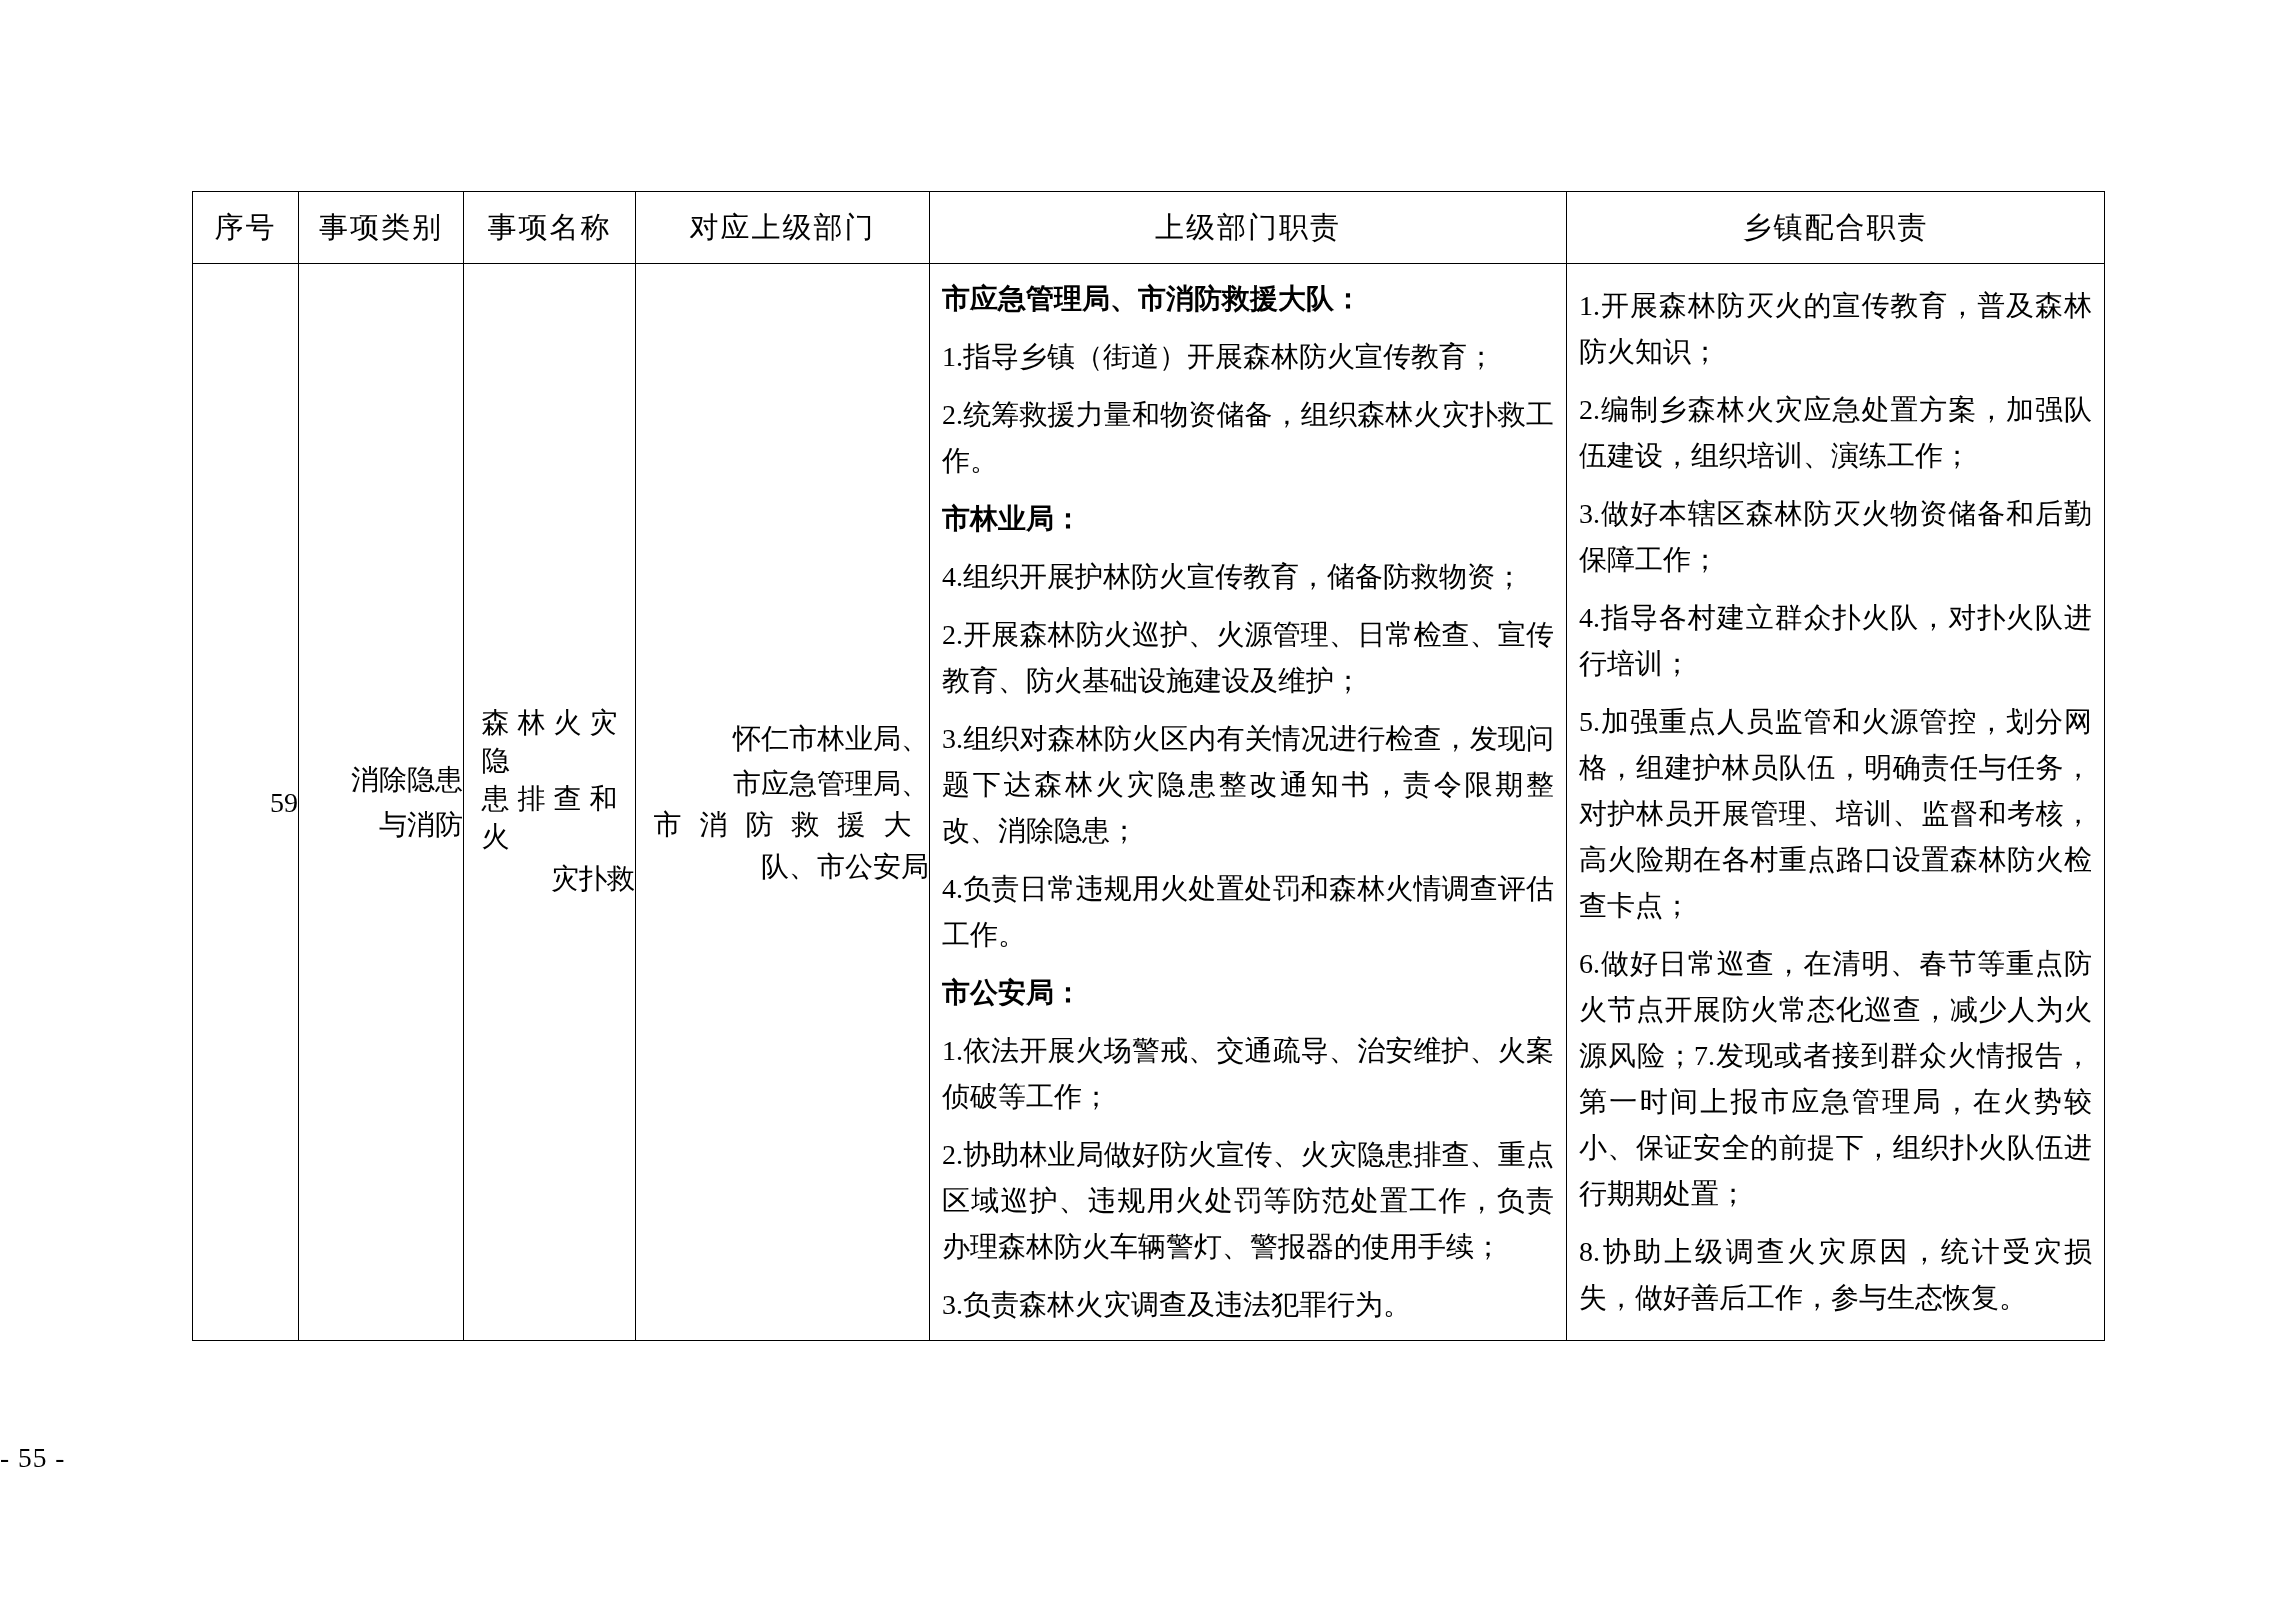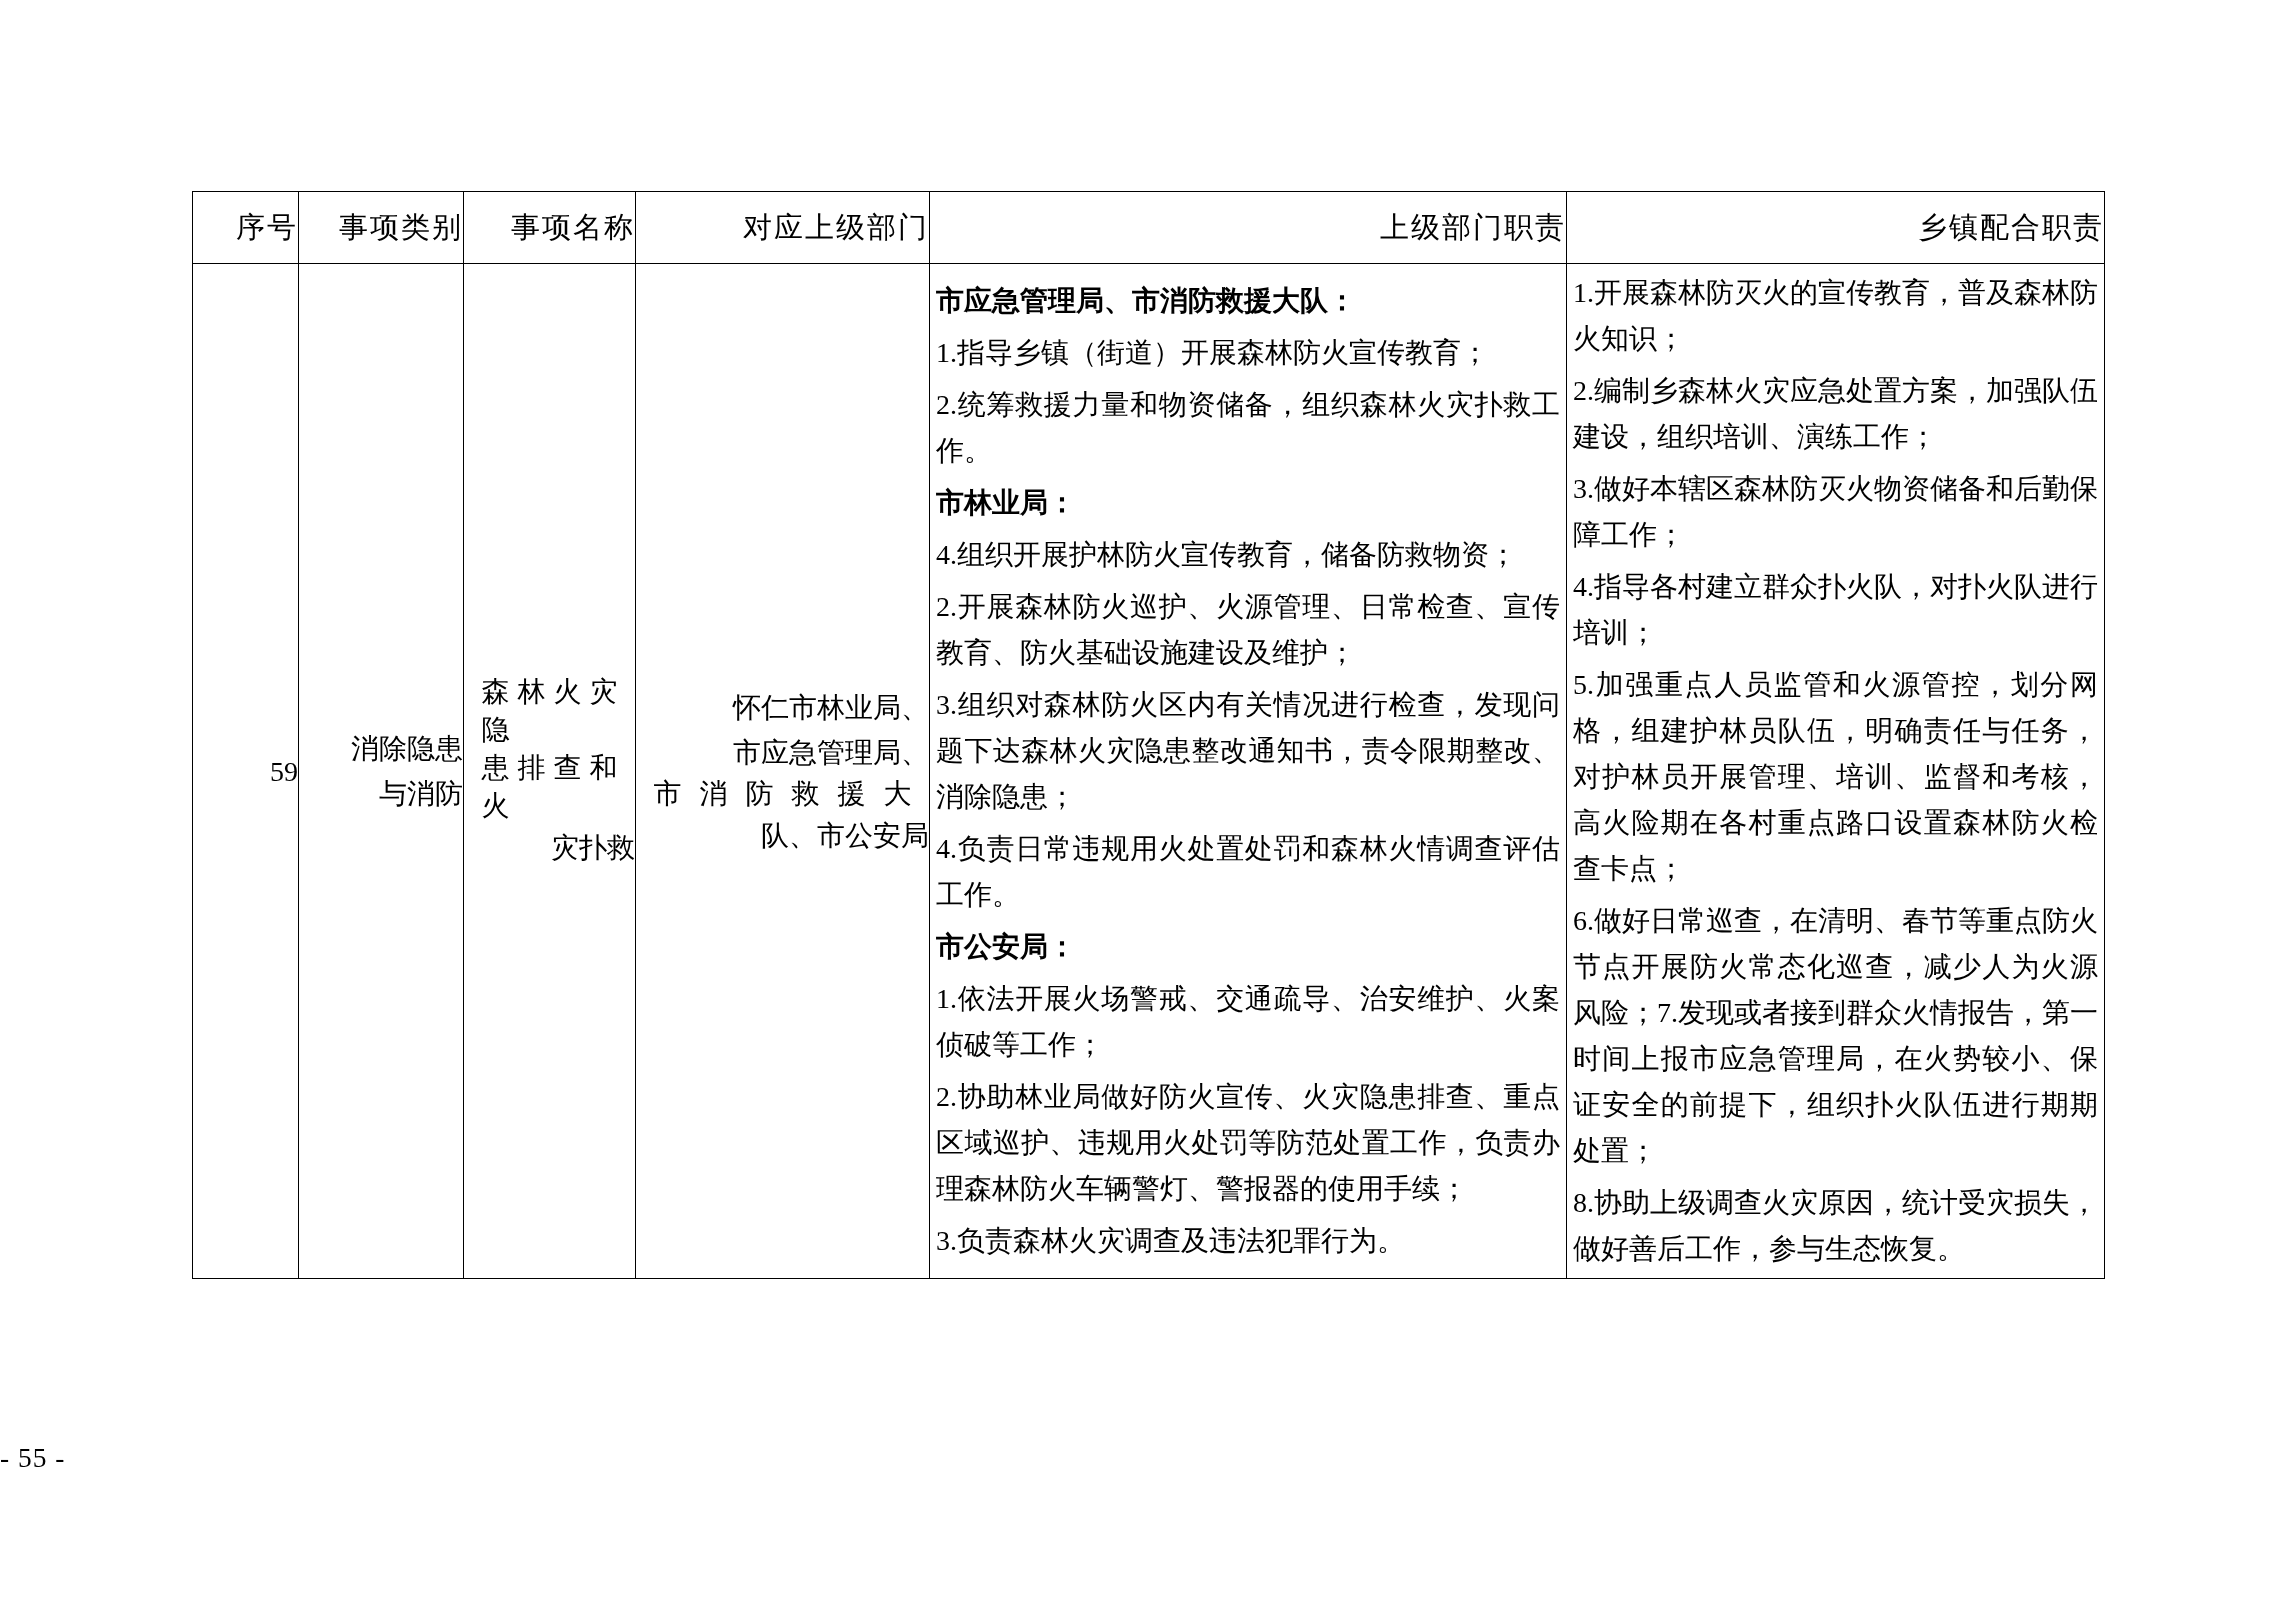--- a/index.html
+++ b/index.html
@@ -38,21 +38,21 @@
   
   col.c-seq     { width: 106px; }
   col.c-cat     { width: 165px; }
   col.c-name    { width: 172px; }
   col.c-dept    { width: 294px; }
   col.c-duty    { width: 637px; }
   col.c-town    { width: 538px; }
 
   thead td {
     height: 71px;
-    text-align: right;
+    text-align: center;
     font-size: 29px;
     letter-spacing: 2px;
   }
   .cell-center {
     text-align: right;
     font-size: 28px;
     line-height: 45px;
   }
   .cell-center-just {
     text-align: justify;
@@ -62,21 +62,21 @@
     padding: 0 17.6px;
   }
   .body-cell {
     padding: 23.5px 15.7px 23.5px 17.6px;
     font-size: 28px;
     line-height: 46px;
     text-align: justify;
     vertical-align: top;
   }
   .body-cell p {
-    margin: 6px;
+    margin: 12px;
   }
   .body-cell .hd {
     font-weight: bold;
   }
   .mid-cell {
     vertical-align: middle;
   }
   .page-number {
     position: absolute;
     left: 0;

